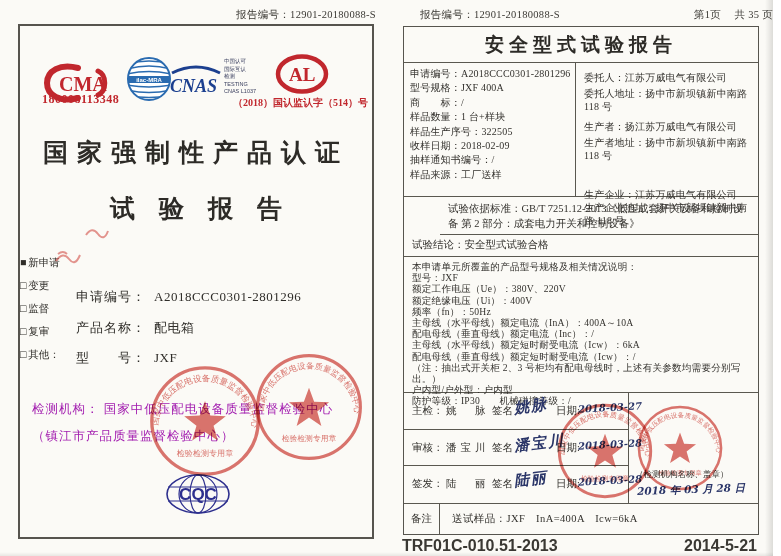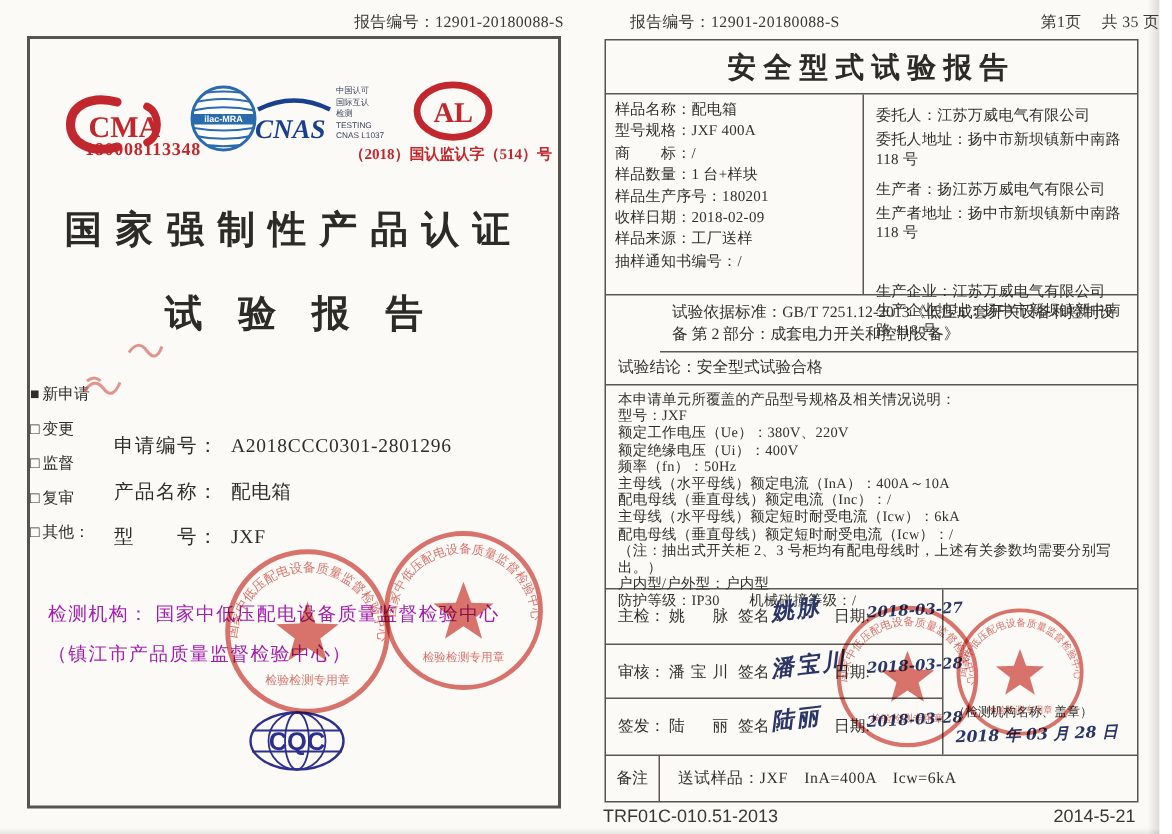--- a/index.html
+++ b/index.html
@@ -12,21 +12,21 @@
     background:linear-gradient(to right,rgba(0,0,0,0),rgba(0,0,0,0.12));}
   .bottom-shadow{position:absolute;left:0;bottom:0;width:781px;height:4px;
     background:linear-gradient(to bottom,rgba(0,0,0,0),rgba(0,0,0,0.08));}
 
   .hdr-small{position:absolute;font-size:10.5px;letter-spacing:0.3px;color:#3a3833;}
 
   
   .frame{position:absolute;left:18px;top:24px;width:356px;height:515px;
          border:2px solid #56544e;box-sizing:border-box;}
   .logo-cma{position:absolute;left:22px;top:36px;}
-  .cma-number{position:absolute;left:22px;top:66px;width:92px;text-align:right;
+  .cma-number{position:absolute;left:22px;top:66px;width:92px;text-align:left;
               color:#c1272d;font-weight:bold;font-size:12px;letter-spacing:0.5px;}
   .logo-ilac{position:absolute;left:106px;top:30px;}
   .logo-cnas{position:absolute;left:148px;top:38px;}
   .cnas-side{position:absolute;left:204px;top:32px;font-size:5.5px;line-height:7.5px;
              color:#3c4160;font-family:"Liberation Sans",sans-serif;}
   .logo-cal{position:absolute;left:254px;top:26px;}
   .cal-caption{position:absolute;right:4px;top:70px;color:#c1272d;font-weight:bold;font-size:10px;}
   .title1{position:absolute;left:0;top:110px;width:100%;text-align:center;
           font-size:25px;font-weight:600;letter-spacing:9px;color:#2d2b27;}
   .title2{position:absolute;left:0;top:166px;width:100%;text-align:center;
@@ -76,21 +76,21 @@
          transform:rotate(-3deg);white-space:nowrap;}
   .stamp-cell{width:130px;border-left:1px solid #5a5850;box-sizing:border-box;position:relative;}
   .stamp-caption{position:absolute;bottom:22px;left:6px;font-size:8.5px;color:#33312d;}
   .stamp-date{position:absolute;bottom:6px;left:8px;font-size:10.5px;font-weight:bold;
               transform:rotate(-2deg);white-space:nowrap;}
   .row-remark{height:30px;display:flex;align-items:stretch;}
   .remark-label{width:36px;border-right:1px solid #5a5850;box-sizing:border-box;
                 display:flex;align-items:center;justify-content:center;font-size:10.5px;}
   .remark-value{flex:1;display:flex;align-items:center;padding-left:12px;
                 font-size:10.5px;letter-spacing:0.4px;}
-  .footer-text{position:absolute;font-size:12px;color:#3a3833;font-family:"Liberation Sans",sans-serif;}
+  .footer-text{position:absolute;font-size:16px;color:#3a3833;font-family:"Liberation Sans",sans-serif;font-weight:bold;}
 </style>
 </head>
 <body>
 
 <div id="canvas">
 
   <div class="page" id="page-left">
     <div class="hdr-small" style="right:14px;top:8px;">报告编号：12901-20180088-S</div>
 
     <div class="frame">
@@ -216,28 +216,28 @@
   <div class="page" id="page-right">
     <div class="hdr-small" style="left:30px;top:8px;">报告编号：12901-20180088-S</div>
     <div class="hdr-small" style="right:60px;top:8px;">第1页</div>
     <div class="hdr-small" style="right:8px;top:8px;">共 35 页</div>
 
     <div class="rtable">
       <div class="rrow row-title">安全型式试验报告</div>
 
       <div class="rrow row-info">
         <div class="info-left">
-          <div>样品名称：配电箱</div>
+          <div>申请编号：A2018CCC0301-2801296</div>
           <div>型号规格：JXF 400A</div>
           <div>商　　标：/</div>
           <div>样品数量：1 台+样块</div>
-          <div>样品生产序号：180201</div>
+          <div>样品生产序号：322505</div>
           <div>收样日期：2018-02-09</div>
+          <div>抽样通知书编号：/</div>
           <div>样品来源：工厂送样</div>
-          <div>抽样通知书编号：/</div>
         </div>
         <div class="info-right">
           <div class="ir-0">委托人：江苏万威电气有限公司</div>
           <div class="ir-1">委托人地址：扬中市新坝镇新中南路 118 号</div>
           <div class="ir-2">生产者：扬江苏万威电气有限公司</div>
           <div class="ir-3">生产者地址：扬中市新坝镇新中南路 118 号</div>
           <div class="ir-4">生产企业：江苏万威电气有限公司</div>
           <div class="ir-5">生产企业地址：扬中市新坝镇新中南路 118 号</div>
         </div>
       </div>

